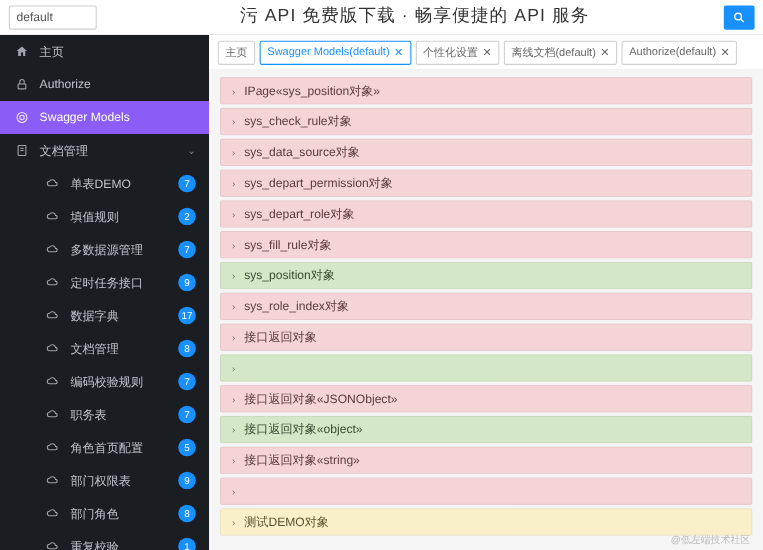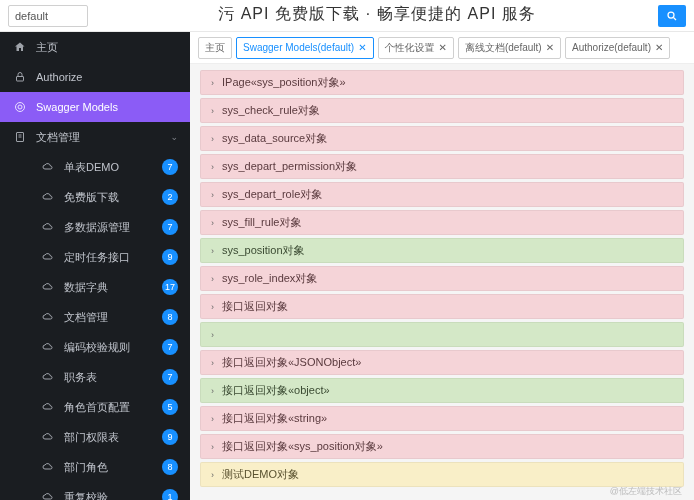--- a/index.html
+++ b/index.html
@@ -94,21 +94,21 @@
         </span>
         <span>单表DEMO</span>
         <span class="badge">7</span>
       </div>
       <div class="side-item sub side-sub">
         <span class="ic">
           <svg viewBox="0 0 24 24" fill="none" stroke="currentColor" stroke-width="2">
             <path d="M6 16a4 4 0 010-8 6 6 0 0111 2 3 3 0 010 6H6z"></path>
           </svg>
         </span>
-        <span>免费版下载</span>
+        <span>填值规则</span>
         <span class="badge">2</span>
       </div>
       <div class="side-item sub side-sub">
         <span class="ic">
           <svg viewBox="0 0 24 24" fill="none" stroke="currentColor" stroke-width="2">
             <path d="M6 16a4 4 0 010-8 6 6 0 0111 2 3 3 0 010 6H6z"></path>
           </svg>
         </span>
         <span>多数据源管理</span>
         <span class="badge">7</span>
@@ -264,21 +264,20 @@
         <div class="row c-green">
           <span class="ar">›</span>
           <span>接口返回对象«object»</span>
         </div>
         <div class="row c-pink">
           <span class="ar">›</span>
           <span>接口返回对象«string»</span>
         </div>
         <div class="row c-pink">
           <span class="ar">›</span>
-          <span>接口返回对象«sys_position对象»</span>
         </div>
         <div class="row c-yellow">
           <span class="ar">›</span>
           <span>测试DEMO对象</span>
         </div>
       </div>
   </div>
 </div>
 <div class="footer-txt">@低左端技术社区</div>
 

